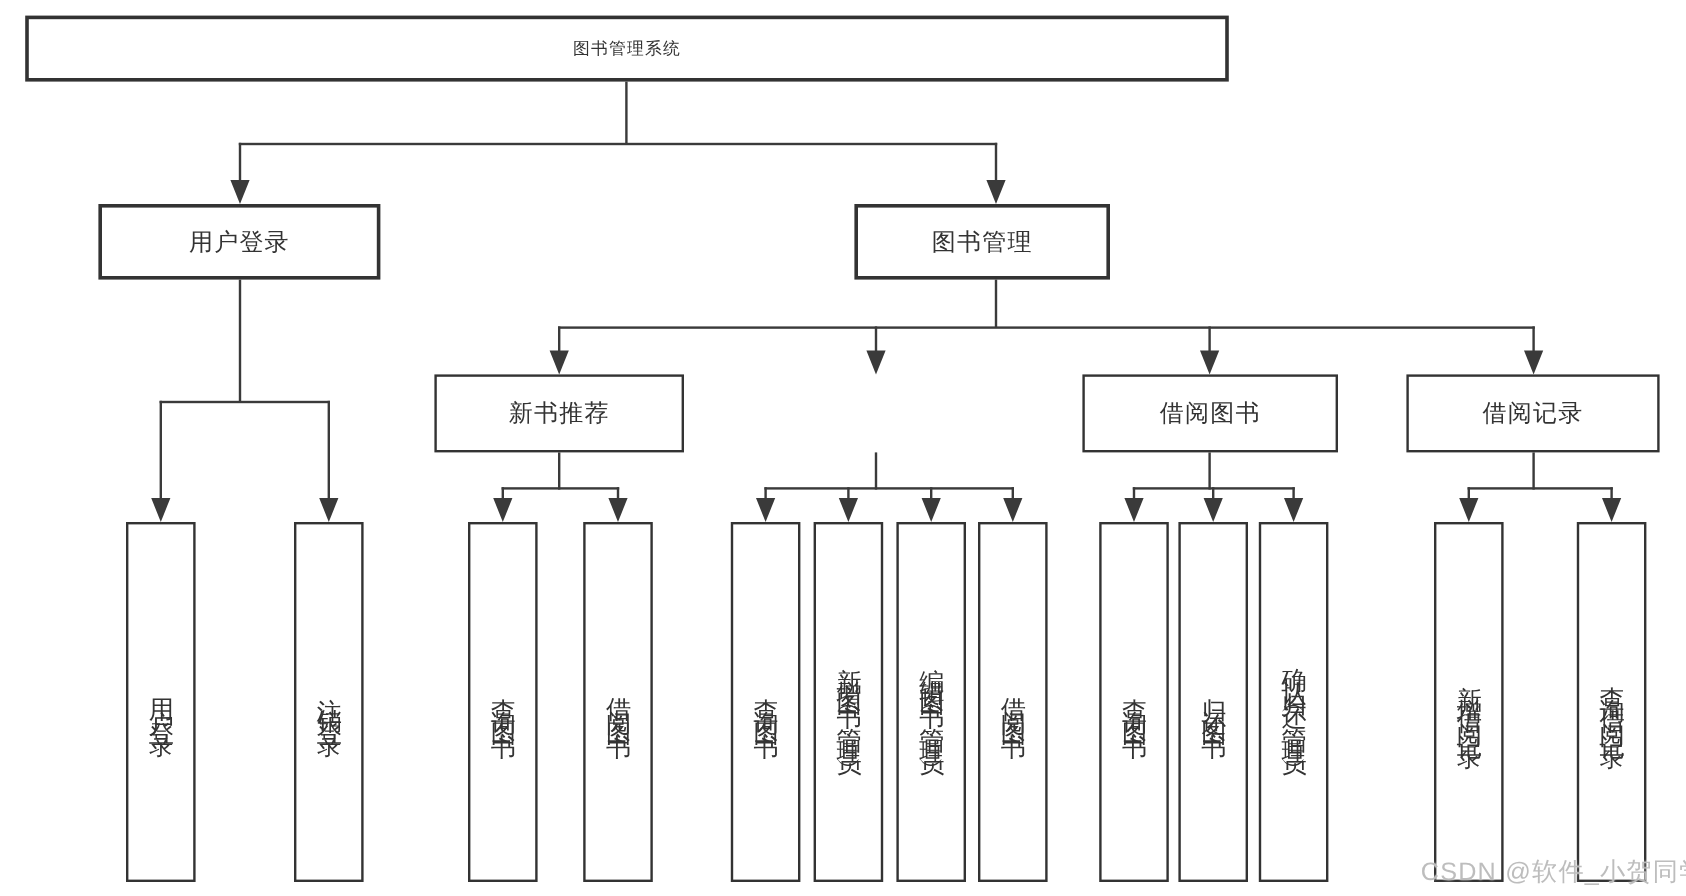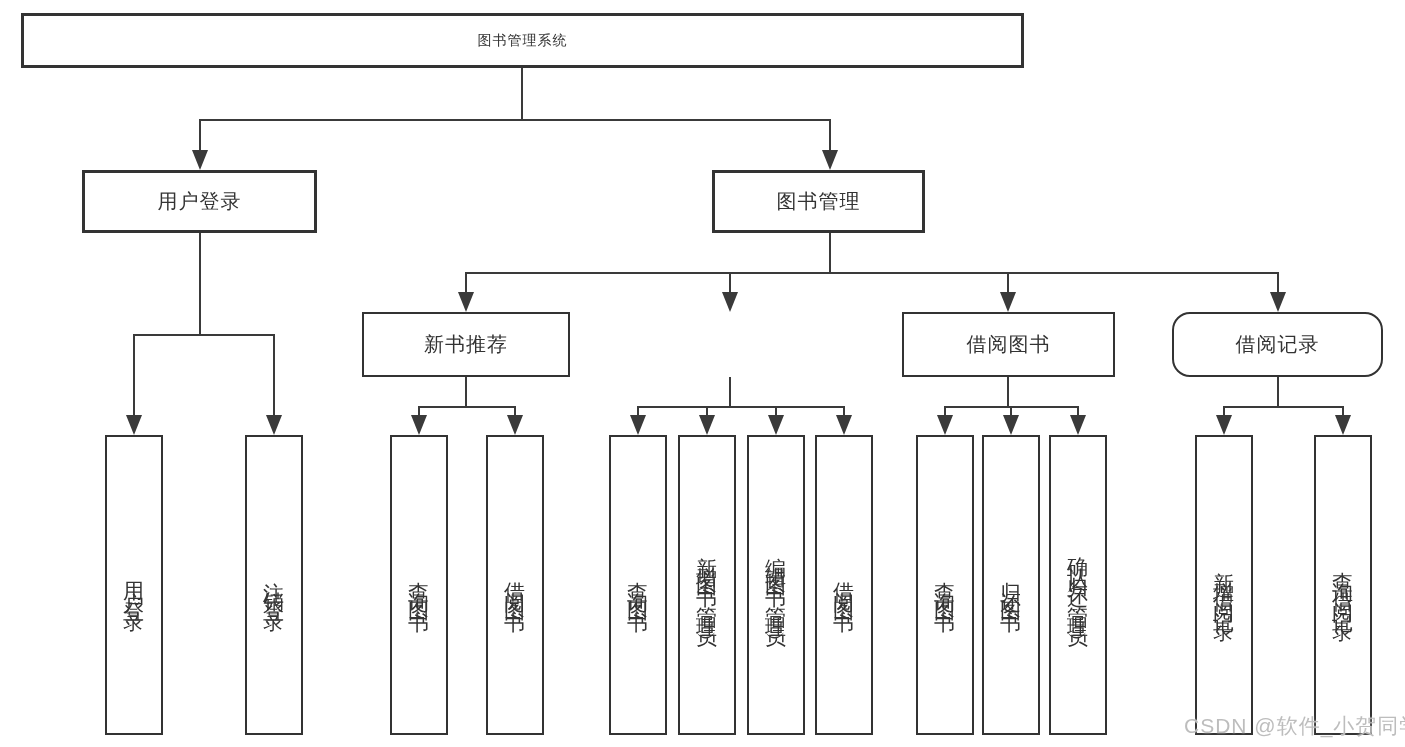--- a/index.html
+++ b/index.html
@@ -71,21 +71,21 @@
   <div class="node h2" style="left:712px; top:170px; width:213px; height:63px;">
     <span>图书管理</span>
   </div>
 
   <div class="node h3" style="left:362px; top:312px; width:208px; height:65px;">
     <span>新书推荐</span>
   </div>
   <div class="node h3" style="left:902px; top:312px; width:213px; height:65px;">
     <span>借阅图书</span>
   </div>
-  <div class="node h3" style="left:1172px; top:312px; width:211px; height:65px;border-radius:18px;">
+  <div class="node h3" style="left:1172px; top:312px; width:211px; height:65px;">
     <span>借阅记录</span>
   </div>
 
   <div class="node leaf" style="left:105px; top:435px; width:58px; height:300px;">
     <span class="vtext">用户登录</span>
   </div>
   <div class="node leaf" style="left:245px; top:435px; width:58px; height:300px;">
     <span class="vtext">注销登录</span>
   </div>
 

